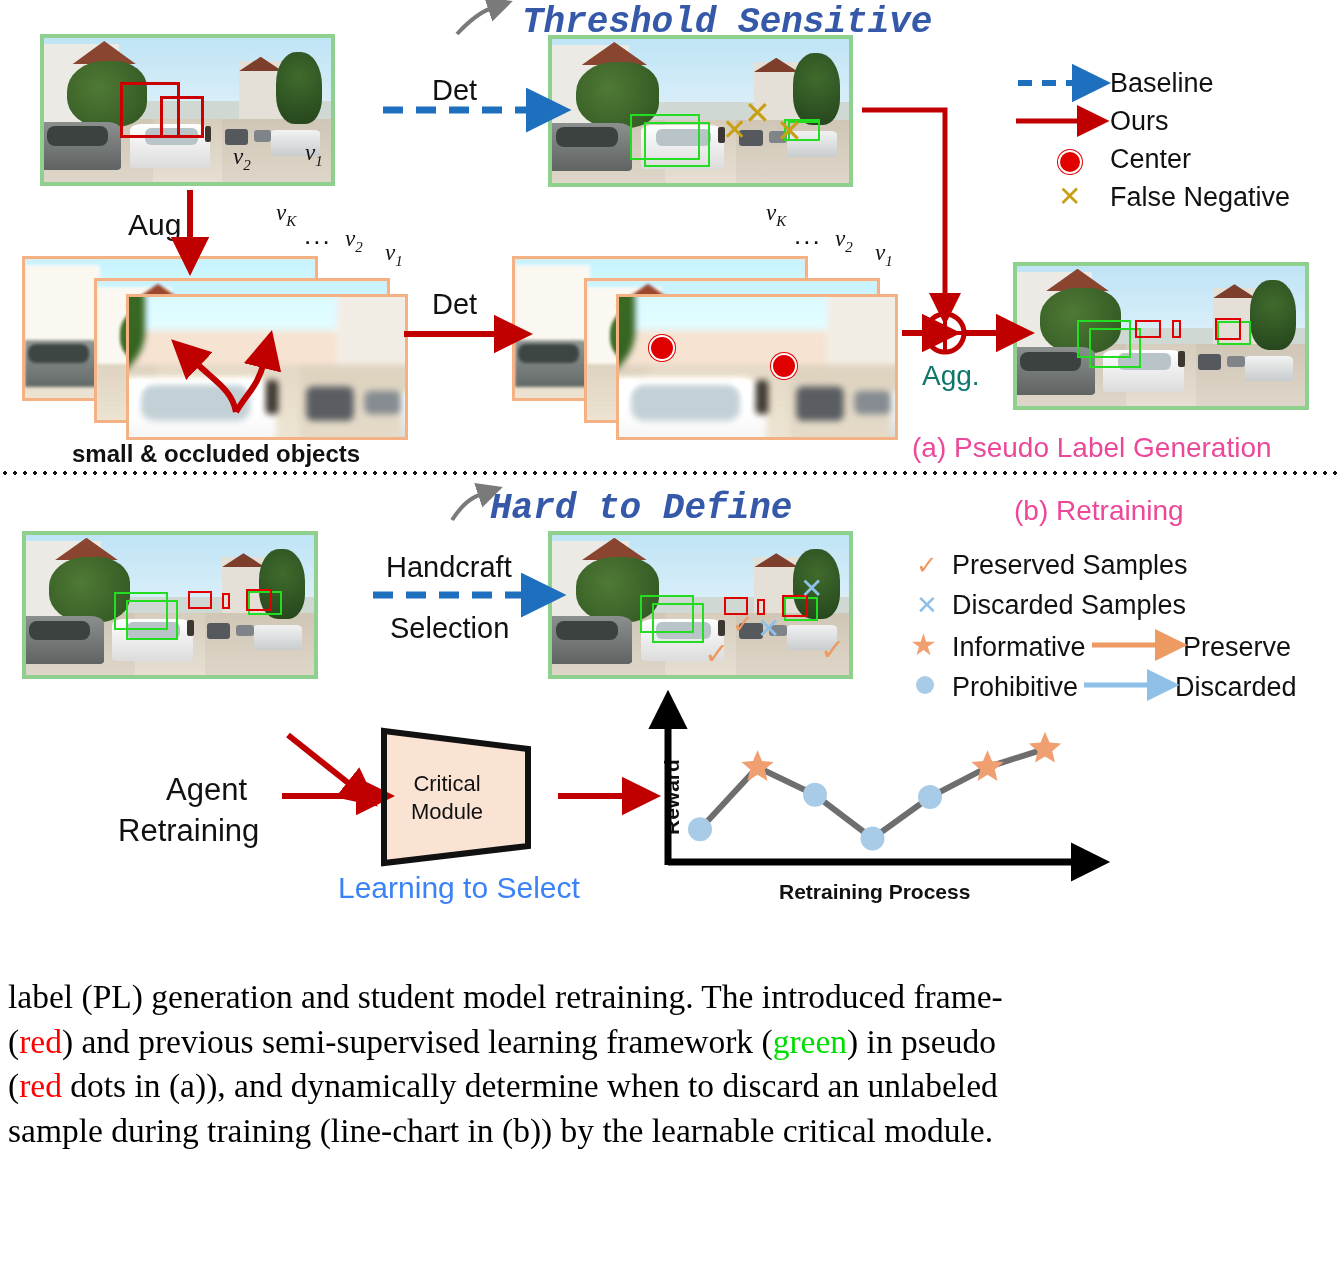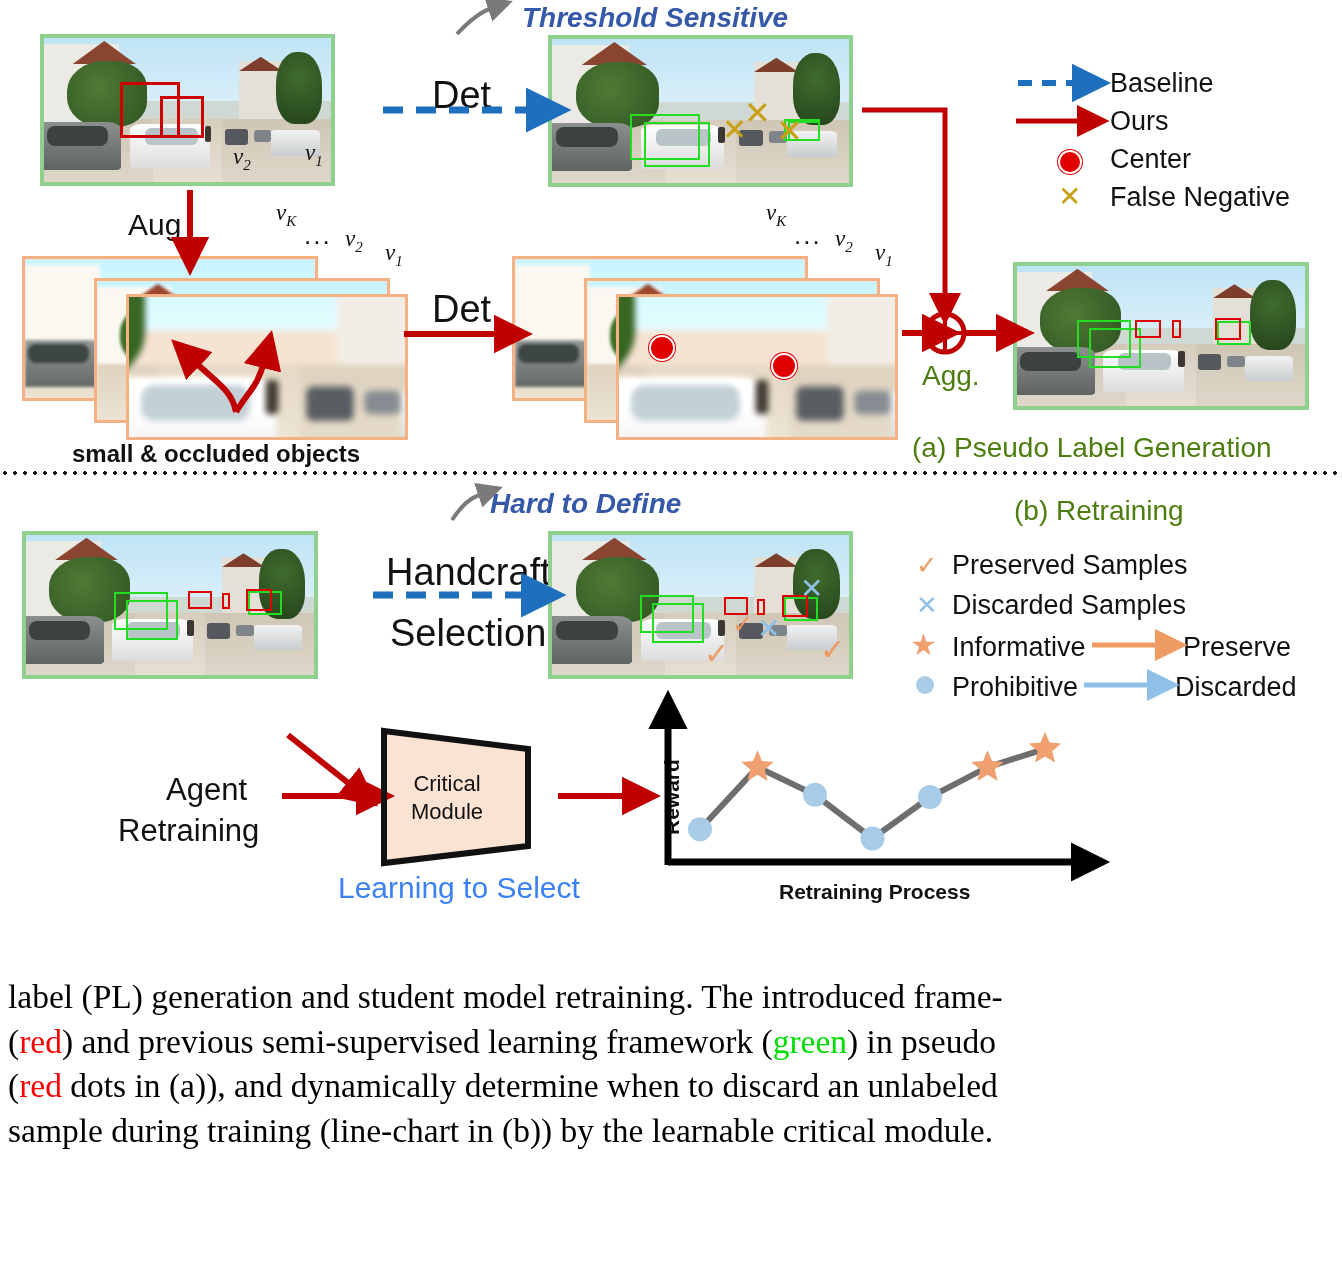--- a/index.html
+++ b/index.html
@@ -59,30 +59,30 @@
   
   .mark{position:absolute;font-weight:bold;line-height:1;}
   .mark.fn{color:#c8a016;}
   .mark.dot{width:22px;height:22px;border-radius:50%;background:#e00000;
         border:2px solid #ffffff;box-shadow:0 0 0 1px #e00000;}
   .mark.ck{color:#ed9a63;font-weight:700;}
   .mark.xb{color:#8fc0e8;font-weight:700;}
 
   
   .lbl{position:absolute;white-space:nowrap;}
-  .t-det{font-size:38px;color:#111;}
+  .t-det{font-size:29px;color:#111;}
   .t-aug{font-size:30px;color:#111;}
   .t-bold{font-weight:bold;font-size:24px;color:#111;}
-  .t-blue-it{font-weight:bold;font-style:italic;font-size:28px;color:#3558a8;}
-  .t-sec{font-size:28px;color:#4d7c0f;}
+  .t-blue-it{font-weight:bold;font-style:italic;font-size:36px;color:#3558a8;font-family:Liberation Mono, monospace;}
+  .t-sec{font-size:28px;color:#ec4899;}
   .t-leg{font-size:27px;color:#111;}
   .t-v{font-size:23px;font-style:italic;color:#111;font-family:"Liberation Serif","DejaVu Serif",serif;}
   .t-v sub{font-size:15px;font-style:italic;}
   .t-dots{font-size:26px;color:#111;letter-spacing:2px;}
-  .t-agg{font-size:28px;color:#4d7c0f;}
+  .t-agg{font-size:28px;color:#0f766e;}
   .t-agent{font-size:31px;color:#111;}
   .t-mod{font-size:22px;color:#111;text-align:center;line-height:1.25;}
   .t-lts{font-size:30px;color:#3b82f6;}
   .t-axis{font-size:21px;color:#111;font-weight:bold;}
   .t-axis-y{font-size:21px;color:#111;font-weight:bold;
         transform:rotate(-90deg);transform-origin:left top;white-space:nowrap;}
 
   
   svg.ov{position:absolute;left:0;top:0;width:1342px;height:1267px;pointer-events:none;}
 

